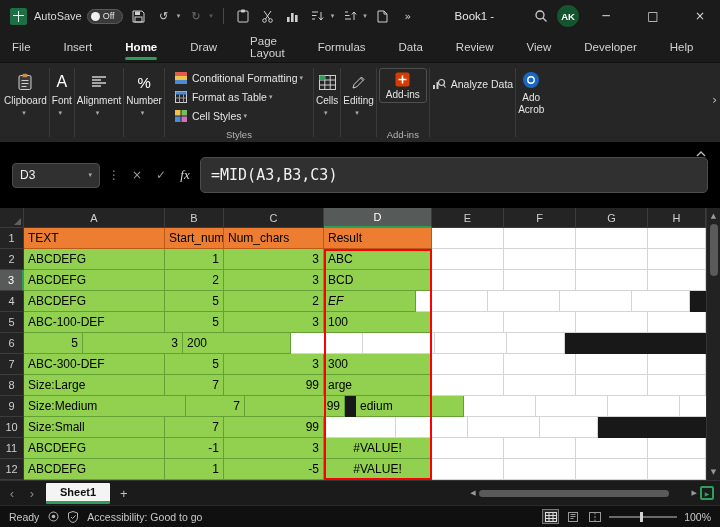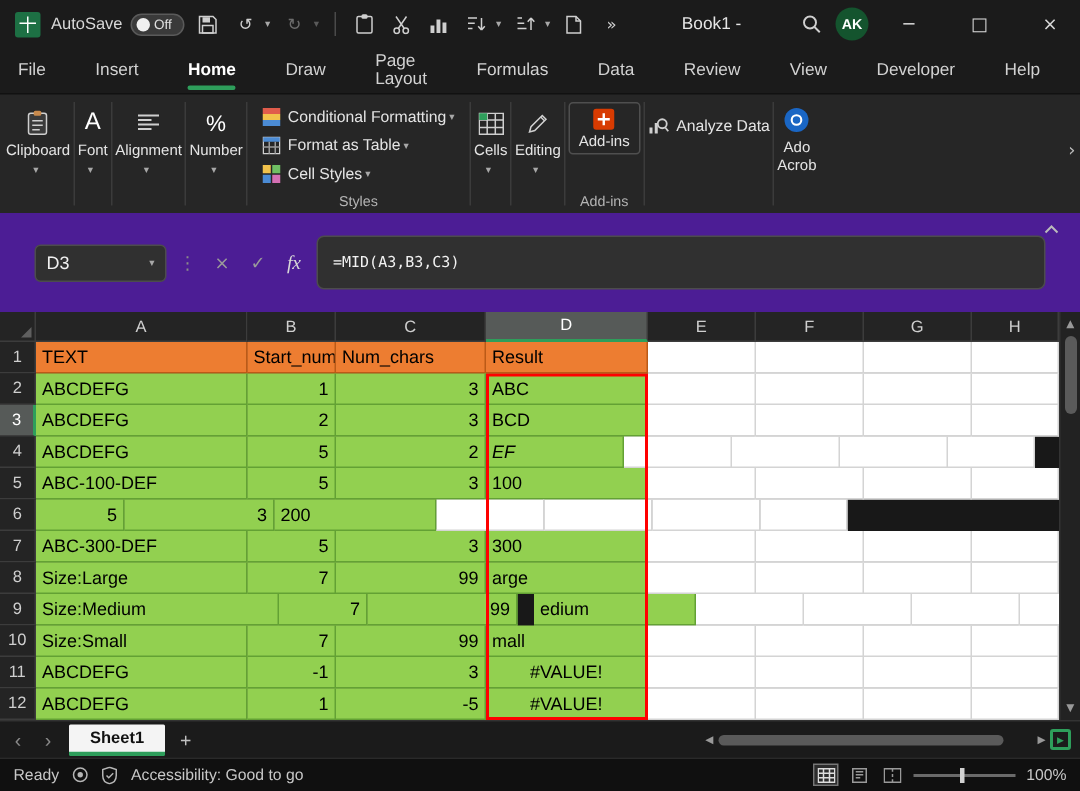--- a/index.html
+++ b/index.html
@@ -56,29 +56,29 @@
   .srow{display:flex;align-items:center;gap:5px;height:19px;font-size:10.5px;white-space:nowrap}
   .grplabel{position:absolute;bottom:2px;left:0;right:0;text-align:center;
     font-size:9.5px;color:#b5b5b5}
   .addinsbtn{border:1px solid #4f4f4f;border-radius:3px;padding:3px 6px 2px;display:flex;
     flex-direction:column;align-items:center;gap:2px;margin-top:5px}
   .analyzebtn{display:flex;align-items:center;gap:5px;margin-top:14px;font-size:10.5px;white-space:nowrap}
   .adobegrp{padding-top:8px;gap:1px}
   .ribbon-more{position:absolute;right:3px;top:30px;color:#bbb;font-size:12px}
 
   
-  .fbar{height:66px;background:#4c1d95;display:flex;align-items:center;
-    padding:0 23px;gap:6px;position:relative;flex:0 0 auto}
+  .fbar{height:66px;background:#000000;display:flex;align-items:center;
+    padding:0 12px;gap:6px;position:relative;flex:0 0 auto}
   .namebox{width:88px;height:25px;background:#303030;border:1px solid #4c4c4c;border-radius:4px;
     display:flex;align-items:center;color:#f0f0f0;font-size:12px;padding:0 7px;justify-content:space-between}
   .fdots{color:#8a8a8a;font-size:12px;font-family:"DejaVu Sans",sans-serif;margin:0 2px}
   .fico{width:18px;text-align:center;color:#9a9a9a;font-size:12px;font-family:"DejaVu Sans",sans-serif}
   .fico.fx{color:#d8d8d8;font-style:italic;font-family:"Liberation Serif",serif;font-size:13px}
   .finput{flex:1;height:36px;background:#303030;border:1px solid #4c4c4c;border-radius:5px;
-    display:flex;align-items:center;padding:0 10px;color:#f2f2f2;font-size:10px;
+    display:flex;align-items:center;padding:0 10px;color:#f2f2f2;font-size:15px;
     font-family:"DejaVu Sans Mono",monospace}
   .collapse-ico{position:absolute;right:14px;top:1px}
 
   
   .gridwrap{height:272px;position:relative;background:#181818;flex:0 0 auto}
   .sheet{position:absolute;left:0;top:0;width:706px}
   .grow{display:flex}
   .colhead,.rowhead{background:#242424;color:#cfcfcf;font-size:11px;display:flex;
     align-items:center;justify-content:center;border-right:1px solid #3c3c3c;
     border-bottom:1px solid #3c3c3c;flex:0 0 auto}
@@ -495,21 +495,20 @@
           <div class="cell" style="width: 72px;"></div>
           <div class="cell" style="width: 72px;"></div>
           <div class="cell" style="width: 72px;"></div>
           <div class="cell" style="width: 58px;"></div>
         </div>
         <div class="grow">
           <div class="rowhead" style="width: 24px;">10</div>
           <div class="cell grn" style="width: 141px;">Size:Small</div>
           <div class="cell grn num" style="width: 59px;">7</div>
           <div class="cell grn num" style="width: 100px;">99</div>
-          <div class="cell grn" style="width: 108px;">mall</div>
           <div class="cell" style="width: 72px;"></div>
           <div class="cell" style="width: 72px;"></div>
           <div class="cell" style="width: 72px;"></div>
           <div class="cell" style="width: 58px;"></div>
         </div>
         <div class="grow">
           <div class="rowhead" style="width: 24px;">11</div>
           <div class="cell grn" style="width: 141px;">ABCDEFG</div>
           <div class="cell grn num" style="width: 59px;">-1</div>
           <div class="cell grn num" style="width: 100px;">3</div>

